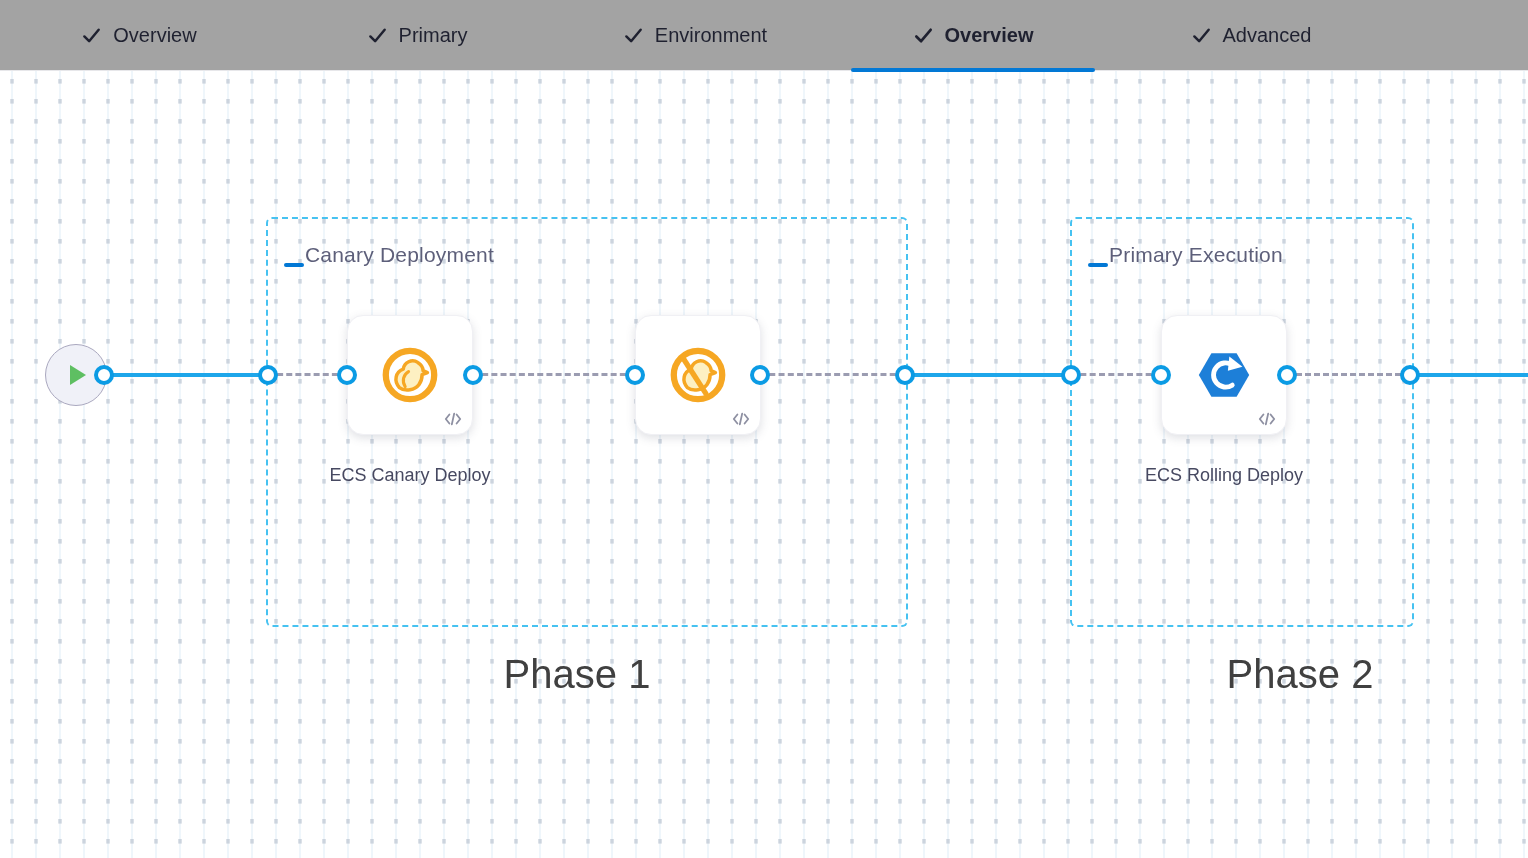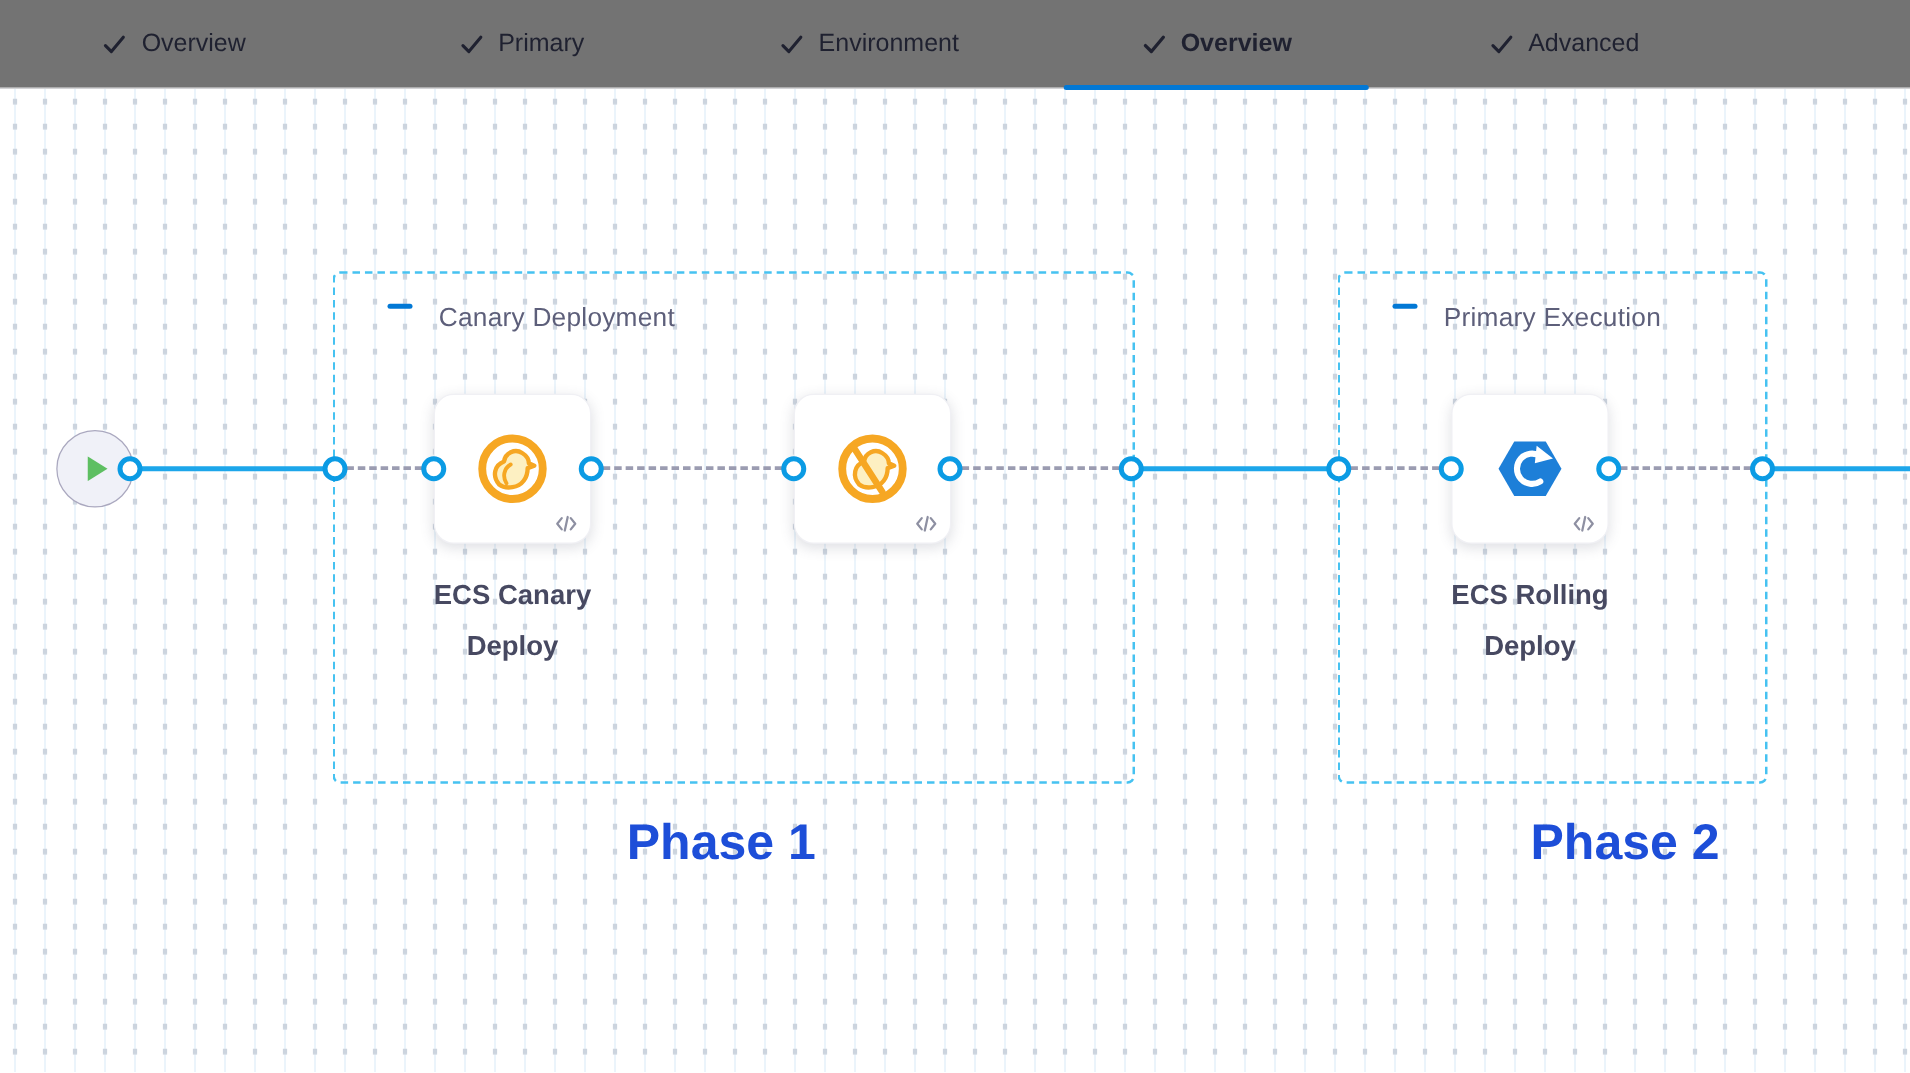--- a/index.html
+++ b/index.html
@@ -14,61 +14,61 @@
     --text-dark:#1f2130;
     --group-title:#5d5f7a;
     --step-label:#474961;
   }
   *{margin:0;padding:0;box-sizing:border-box}
   html,body{width:1528px;height:858px;overflow:hidden;background:#fff;
     font-family:"Liberation Sans", sans-serif;}
   .app{position:relative;width:1528px;height:858px;background:#fff}
 
   
-  .tabbar{position:absolute;top:0;left:0;right:0;height:71px;background:#737373;
+  .tabbar{position:absolute;top:0;left:0;right:0;height:71px;background:#a3a3a3;
     border-bottom:1px solid #e7e7ea;display:flex;align-items:center;z-index:10}
   .tab{width:278px;height:100%;display:flex;align-items:center;justify-content:center;
     gap:11px;font-size:20px;color:var(--text-dark);position:relative;cursor:pointer}
   .tab.active{font-weight:700}
   .tab .check{width:21px;height:21px;flex:0 0 auto}
   .tab .underline{display:none}
   .tab.active .underline{display:block;position:absolute;bottom:-2px;left:50%;
     transform:translateX(-50%);width:244px;height:4px;border-radius:3px;
     background:var(--accent-blue)}
 
   
   .canvas{position:absolute;top:71px;left:0;width:1528px;height:787px;overflow:hidden}
   .gridsvg{position:absolute;inset:0;z-index:0}
 
   .stage-group{position:absolute;top:146px;height:410px;border:2px dashed var(--group-border);
     border-radius:6px;z-index:1}
-  .group-head{position:absolute;top:24px;left:42px;display:flex;align-items:flex-start;gap:21px}
+  .group-head{position:absolute;top:24px;left:16px;display:flex;align-items:flex-end;gap:1px}
   .collapse-bar{width:20px;height:4px;border-radius:2px;background:var(--accent-blue);cursor:pointer}
   .group-title{font-size:21px;color:var(--group-title);letter-spacing:.2px;white-space:nowrap}
 
   .link{position:absolute;top:302px;height:4px;background:var(--link-blue);z-index:2}
   .dash{position:absolute;top:302px;height:0;border-top:3px dashed var(--dash-gray);z-index:2}
 
   .start-node{position:absolute;left:45px;top:273px;width:62px;height:62px;border-radius:50%;
     background:#f0f1f8;border:1.5px solid #aaa8bf;display:flex;align-items:center;
     justify-content:center;z-index:3;cursor:pointer}
   .start-node svg{margin-left:5px}
 
   .step-card{position:absolute;top:244px;width:126px;height:120px;background:#fff;
     border-radius:16px;border:1px solid #f0f0f4;box-shadow:0 3px 10px rgba(80,82,105,.18);
     display:flex;align-items:center;justify-content:center;z-index:3;cursor:pointer}
   .code-badge{position:absolute;right:10px;bottom:8px;line-height:0}
 
   .port{position:absolute;top:294px;width:20px;height:20px;border-radius:50%;background:#fff;
     border:4px solid var(--ring-blue);z-index:4;cursor:pointer}
 
-  .step-label{position:absolute;top:384px;width:170px;text-align:center;font-size:22px;
-    line-height:41px;font-weight:700;color:var(--step-label);z-index:2}
+  .step-label{position:absolute;top:384px;width:170px;text-align:center;font-size:18px;
+    line-height:41px;font-weight:400;color:var(--step-label);z-index:2}
   .phase-label{position:absolute;top:581px;width:400px;text-align:center;font-size:40px;
-    font-weight:700;color:#1d4ed8;z-index:2}
+    font-weight:400;color:#404040;z-index:2}
 </style>
 </head>
 <body>
 
 <div class="app">
 
   <div class="tabbar">
     <div class="tab">
       <svg class="check" viewBox="0 0 22 22">
           <path d="M3.5 12 L8.5 17 L18.5 5" fill="none" stroke="#1f2130" stroke-width="2.6" stroke-linecap="round" stroke-linejoin="round"></path>

